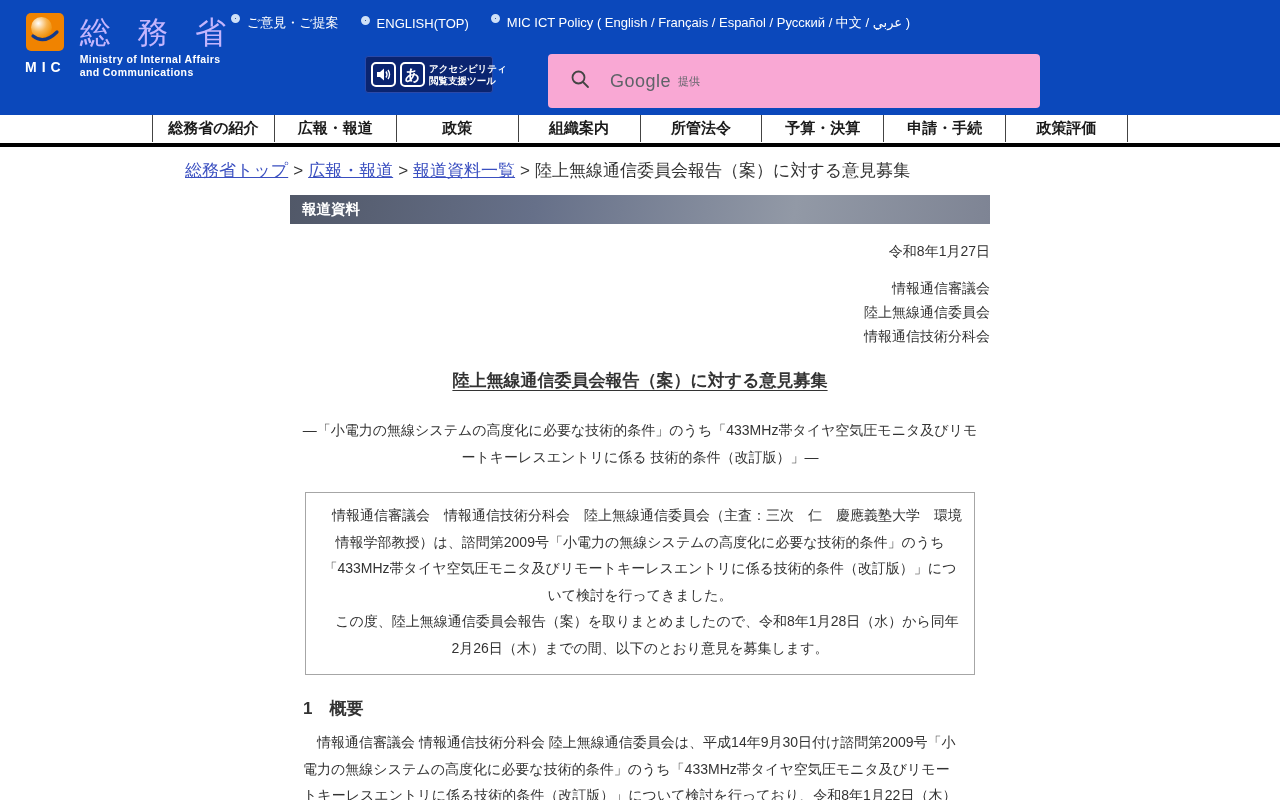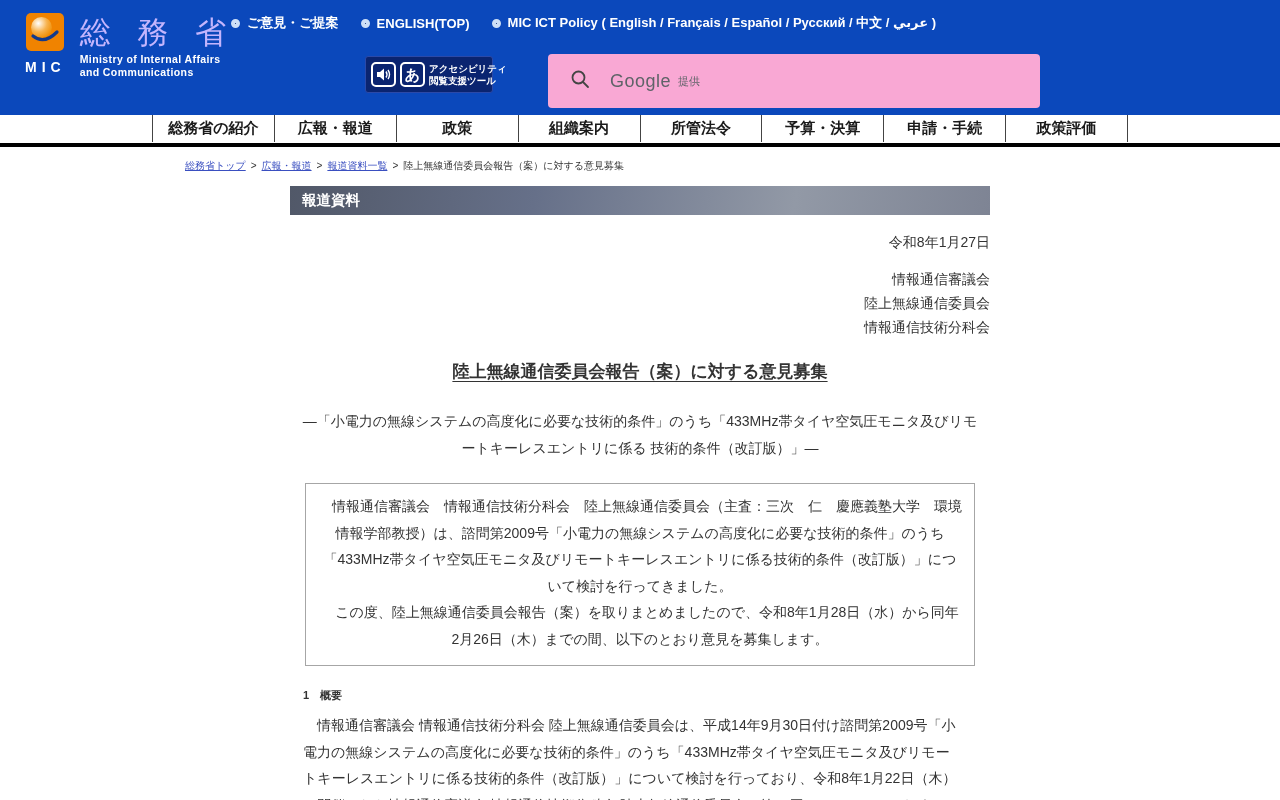--- a/index.html
+++ b/index.html
@@ -10,21 +10,21 @@
   .header { position:relative; width:1280px; height:115px; background:#0b48bb; }
 
   .logo-block { position:absolute; left:25px; top:13px; display:flex; }
   .logo-mark-wrap { display:flex; flex-direction:column; align-items:center; }
   .logo-mic { color:#fff; font-size:14px; letter-spacing:5px; margin-top:4px; font-weight:bold; }
   .logo-text { margin-left:14px; }
   .logo-ja { color:#c4b5fd; font-size:31px; letter-spacing:9px; line-height:40px; white-space:nowrap; }
   .logo-en { color:#fff; font-size:10.5px; line-height:13px; font-weight:bold; letter-spacing:0.4px; }
 
   .top-links { position:absolute; left:231px; top:14px; display:flex; gap:22px; align-items:center; white-space:nowrap; }
-  .top-link { display:flex; align-items:center; gap:7px; color:#fff; font-size:13px; cursor:pointer;font-weight:bold; }
+  .top-link { display:flex; gap:7px; color:#fff; font-size:13px; cursor:pointer; }
   .donut { width:9px; height:9px; border-radius:50%; background:#07246d; border:4px solid #cfe0f7; display:inline-block; }
 
   .access-badge { position:absolute; left:365px; top:56px; width:128px; height:37px;
     background:#0a2470; border:1px solid #2b49a8; border-radius:3px;
     display:flex; align-items:center; padding:0 5px; gap:4px; cursor:pointer; }
   .ab-ic { width:25px; height:25px; border:2px solid #fff; border-radius:5px;
     display:flex; align-items:center; justify-content:center; flex:none; background:#0a2470; }
   .ab-ic .a-glyph { color:#fff; font-size:15px; font-weight:bold; line-height:1; }
   .ab-text { color:#fff; font-size:9.5px; font-weight:bold; line-height:12px; white-space:nowrap; }
 
@@ -35,37 +35,37 @@
   .g-teikyo { color:#5f6368; font-size:11px; margin-left:7px; }
 
   
   .nav { width:1280px; height:32px; background:#fff; border-bottom:4px solid #000; }
   .nav-inner { margin-left:152px; width:976px; height:27px; display:flex; }
   .nav-item { flex:1; display:flex; align-items:center; justify-content:center;
     font-size:15px; font-weight:bold; color:#1a1a1a; border-left:1px solid #444; cursor:pointer; }
   .nav-item:last-child { border-right:1px solid #444; }
 
   
-  .crumbs { padding:12px 12px 0 185px; font-size:10px; color:#333; }
+  .crumbs { padding:12px 12px 0 185px; font-size:17px; color:#333; }
   .crumbs a { color:#3a4fc0; text-decoration:underline; cursor:pointer; }
   .crumb-sep { margin:0 5px; color:#333; }
 
   
   .article { width:700px; margin:13px auto 0; color:#333; }
   .press-bar { height:29px; line-height:29px; padding-left:12px; color:#fff;
     font-size:14.5px; font-weight:bold;
     background:linear-gradient(100deg,#515868 0%,#667089 35%,#9299a6 72%,#7e8494 100%); }
   .date-line { margin-top:19px; text-align:right; font-size:14px; }
   .org-lines { margin-top:15px; text-align:right; font-size:14px; line-height:24px; }
   .doc-title { margin-top:21px; text-align:center; font-size:17px; font-weight:bold;
     text-decoration:underline; text-underline-offset:4px; }
   .doc-subtitle { margin:25px auto 0; max-width:688px; text-align:center; font-size:14px; line-height:27px; }
   .lead-box { margin-top:21px; margin-left:15px; width:670px; border:1px solid #a6a6a6;
     padding:9px 12px 13px; font-size:14px; line-height:26.5px;text-align:center; }
-  .sec-h { margin-top:22px; margin-left:13px; font-size:11px; font-weight:bold; }
+  .sec-h { margin-top:22px; margin-left:13px; font-size:17px; font-weight:bold; }
   .sec-body { margin-top:9px; margin-left:13px; width:655px; font-size:14px; line-height:26.5px; }
 </style>
 </head>
 <body>
 
 <div class="header">
 
   <div class="logo-block">
     <div class="logo-mark-wrap">
       <span>

